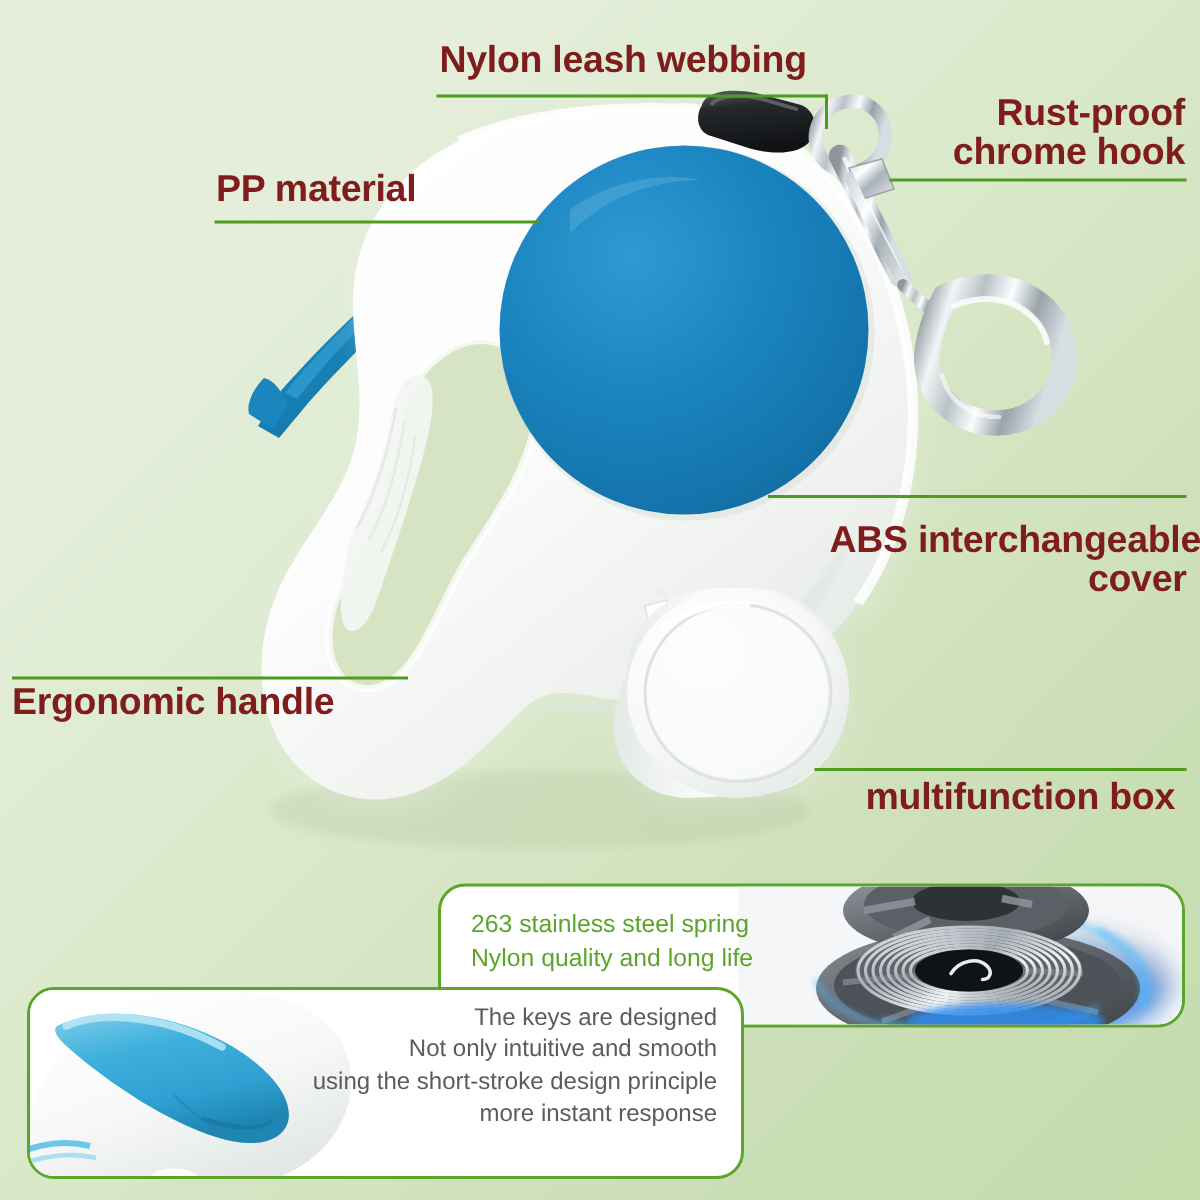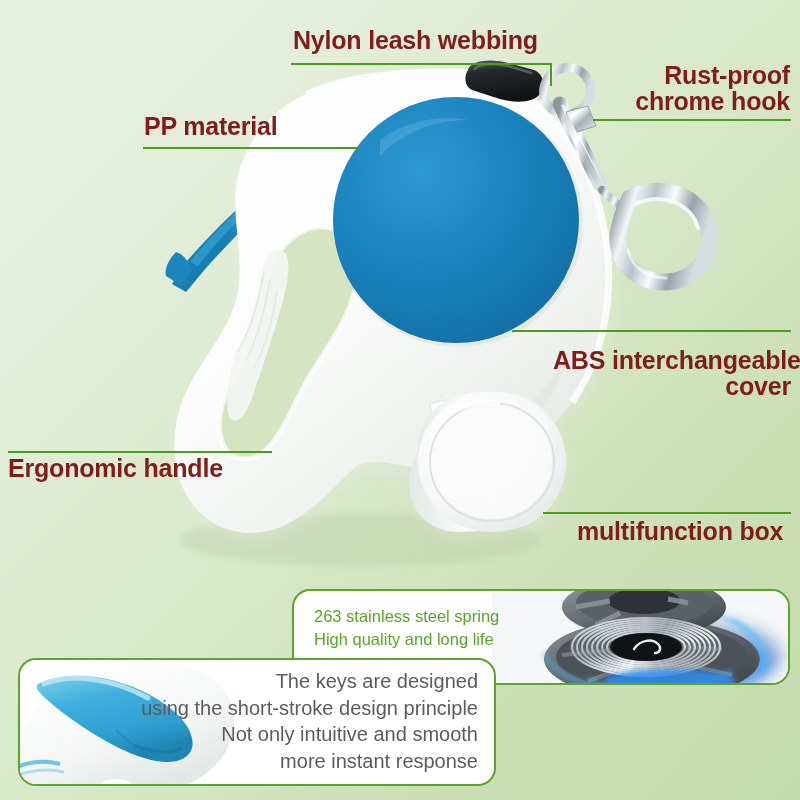--- a/index.html
+++ b/index.html
@@ -53,21 +53,21 @@
     left:20px; top:14px;
     color:#5aa52a;
     font-size:16.5px;
     line-height:1.42;
     white-space:nowrap;
   }
   .panel-text-gray {
     position:absolute;
     right:16px; top:8px;
     color:#5c5c5c;
-    font-size:20px;
+    font-size:16px;
     line-height:1.33;
     text-align:right;
     white-space:nowrap;
   }
   .panel-photo { position:absolute; top:0; height:100%; }
   #spring-photo { right:0; width:296px; }
   #keys-photo   { left:0;  width:230px; }
 </style>
 </head>
 <body>
@@ -351,21 +351,21 @@
           <ellipse cx="0" cy="0" rx="39" ry="15"></ellipse>
         </g>
         <ellipse cx="0" cy="0" rx="36" ry="14" fill="#101316"></ellipse>
         <path d="M-12,2 C-6,-7 6,-9 12,-3 C16,1 14,6 9,6" fill="none" stroke="#e8edf1" stroke-width="2.4" stroke-linecap="round"></path>
       </g>
 
       <ellipse cx="178" cy="92" rx="66" ry="12" fill="#2f8ef0" opacity="0.85" filter="url(#glowBlurSm)"></ellipse>
     </svg>
     <div class="panel-text-green">
       <div>263 stainless steel spring</div>
-      <div>High quality and long life</div>
+      <div>Nylon quality and long life</div>
     </div>
   </div>
 
   <div class="panel" id="panel-keys">
     <svg class="panel-photo" id="keys-photo" viewBox="0 0 230 128" preserveAspectRatio="xMidYMid slice">
       <defs>
         <linearGradient id="gKeyBlue" x1="0" y1="0" x2="0.4" y2="1">
           <stop offset="0%" stop-color="#7fd0ea"></stop>
           <stop offset="35%" stop-color="#3fb0dd"></stop>
           <stop offset="75%" stop-color="#2e9fd0"></stop>
@@ -388,19 +388,19 @@
       <path d="M24,26 C50,15 92,20 128,40" fill="none" stroke="#bbe7f6" stroke-width="5" opacity="0.85" stroke-linecap="round"></path>
       <path d="M116,88 C134,94 152,96 160,90" fill="none" stroke="#156e96" stroke-width="3" opacity="0.5" stroke-linecap="round"></path>
       <path d="M96,72 C104,80 114,88 124,94" fill="none" stroke="#1d7fad" stroke-width="2" opacity="0.45"></path>
 
       <path d="M-10,112 C6,104 24,102 40,106" fill="none" stroke="#54bde4" stroke-width="4" opacity="0.85"></path>
       <path d="M-10,120 C8,112 28,110 44,114" fill="none" stroke="#8ad5ec" stroke-width="3" opacity="0.7"></path>
       <ellipse cx="96" cy="128" rx="16" ry="7" fill="#ffffff"></ellipse>
     </svg>
     <div class="panel-text-gray">
       <div>The keys are designed</div>
+      <div>Not only intuitive and smooth</div>
       <div>using the short-stroke design principle</div>
-      <div>Not only intuitive and smooth</div>
       <div>more instant response</div>
     </div>
   </div>
 
 </div>
 
 </body></html>

